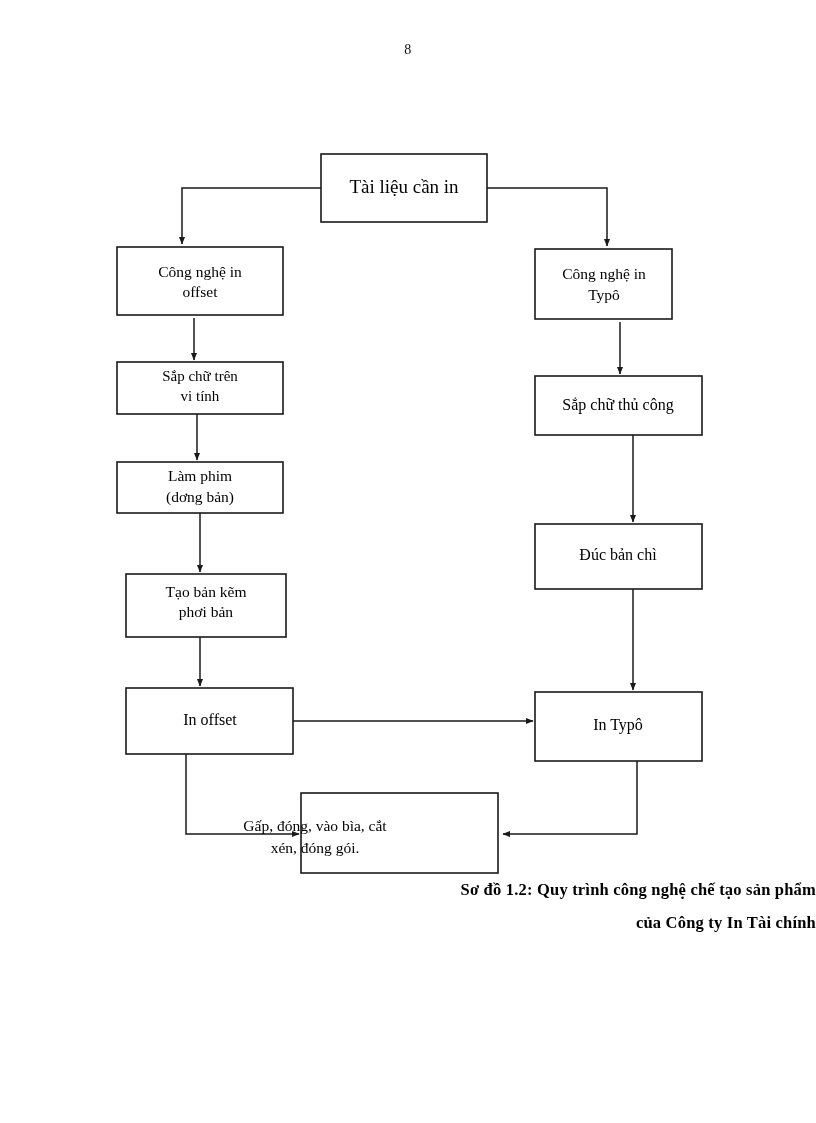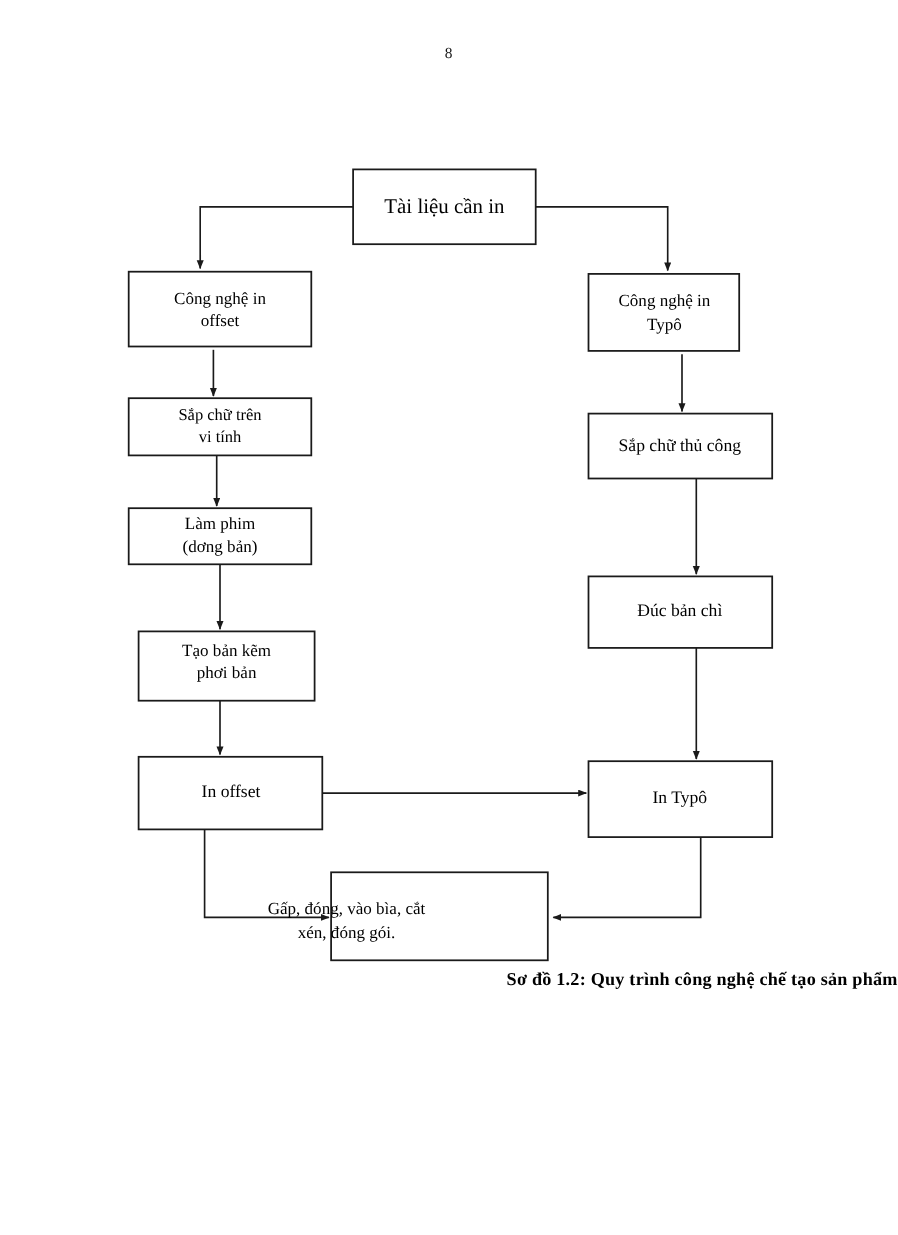--- a/index.html
+++ b/index.html
@@ -168,14 +168,15 @@
       <g>
         <rect class="node-rect" x="301" y="777" width="197" height="80"></rect>
         <text class="node-text" x="399" y="811" font-size="15.5" text-anchor="start" transform="translate(-84,0)">Gấp, đóng, vào bìa, cắt</text>
         <text class="node-text" x="399" y="833" font-size="15.5" text-anchor="start" transform="translate(-84,0)">xén, đóng gói.</text>
       </g>
 
     </svg>
   </div>
 
   <div class="caption caption-line1">Sơ đồ 1.2: Quy trình  công nghệ chế tạo sản phẩm</div>
+  <div class="caption caption-line2">của Công ty In Tài chính</div>
 
 </div>
 
 </body></html>

